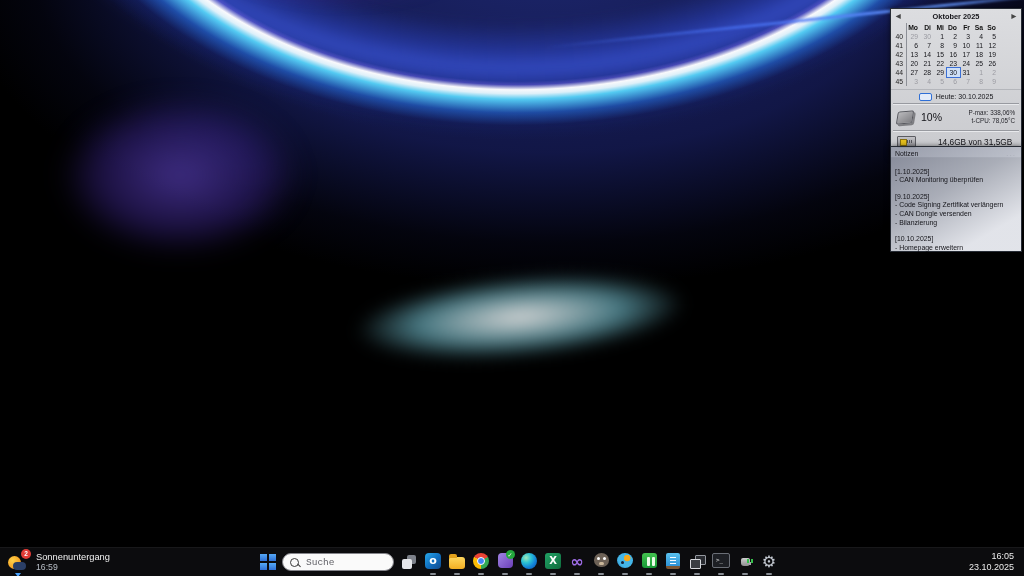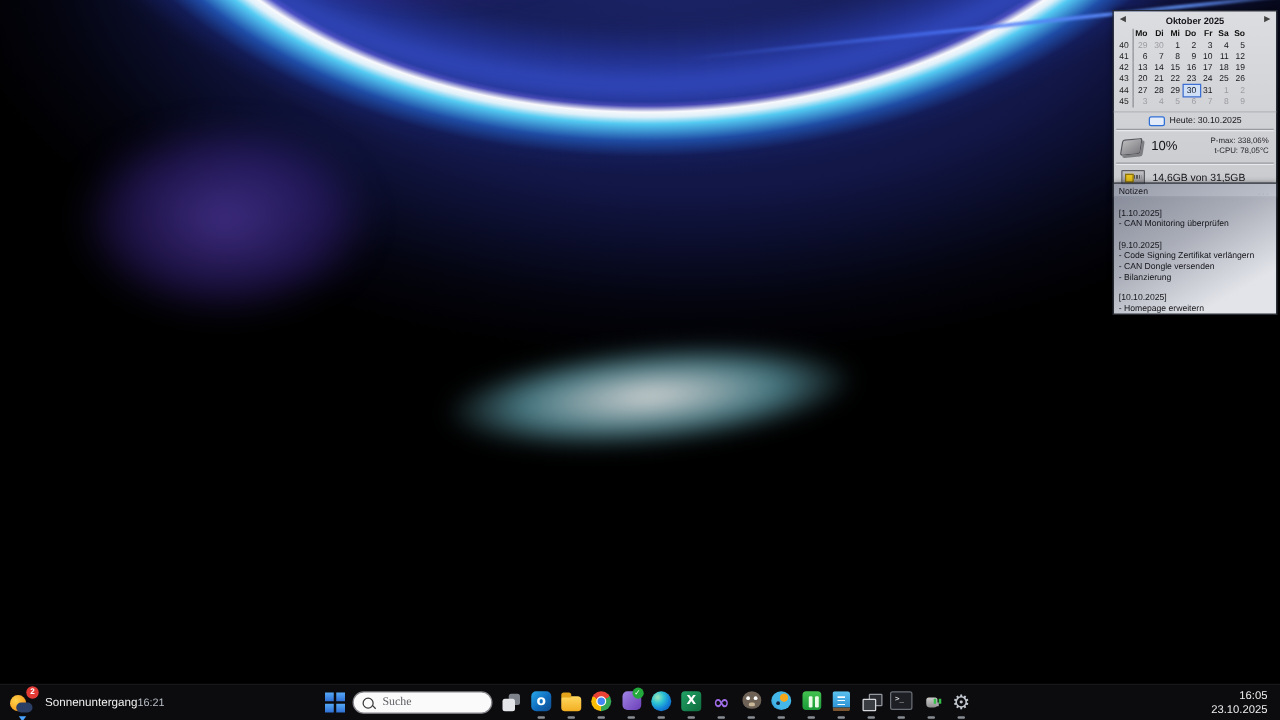--- a/index.html
+++ b/index.html
@@ -73,33 +73,33 @@
     border-top:1px solid rgba(255,255,255,.05);z-index:10;}
   .tb-weather{position:absolute;left:7px;top:0;height:28px;display:flex;align-items:center;gap:7px;cursor:default;}
   .weather-ico{position:relative;width:22px;height:21px;}
   .w-sun{position:absolute;left:1px;top:4px;width:13px;height:13px;border-radius:50%;
     background:radial-gradient(circle at 35% 35%,#ffd24a,#f59b1e 72%);}
   .w-cloud{position:absolute;left:6px;top:10px;width:13px;height:8px;border-radius:5px;background:#2b3f66;}
   .w-badge{position:absolute;right:-2px;top:-3px;width:10px;height:10px;border-radius:50%;background:#e23b36;
     color:#fff;font-size:6.5px;font-weight:bold;display:flex;align-items:center;justify-content:center;}
   .w-chev{position:absolute;left:8px;bottom:-4px;width:0;height:0;border-left:3px solid transparent;
     border-right:3px solid transparent;border-top:4px solid #4aa3ff;}
-  .w-texts{display:flex;line-height:10.5px;}
+  .w-texts{display:flex;flex-direction:column;line-height:10.5px;}
   .w-label{font-size:9.3px;color:#f2f2f2;}
   .w-time{font-size:8.7px;color:#b9bfc7;}
   .tb-start{position:absolute;left:260px;top:6px;width:16px;height:16px;display:grid;
     grid-template-columns:7px 7px;grid-template-rows:7px 7px;gap:2px;cursor:default;}
   .tb-start i{background:linear-gradient(180deg,#55a9f6,#2f6fd4);}
   .tb-search{position:absolute;left:282px;top:5px;width:112px;height:18px;border-radius:9px;
     background:#fafafa;border:1px solid #84848a;display:flex;align-items:center;padding:0 7px;gap:5px;box-sizing:border-box;}
   .mag{position:relative;width:7px;height:7px;border:1.4px solid #3a3a3a;border-radius:50%;flex:none;}
   .mag::after{content:"";position:absolute;width:4px;height:1.4px;background:#3a3a3a;
     transform:rotate(45deg);right:-3px;bottom:-1px;}
   .tb-search input{border:none;outline:none;background:transparent;width:100%;
-    font-size:9.5px;color:#333;font-family:Liberation Serif, serif;}
+    font-size:9.5px;color:#333;font-family:Liberation Mono, monospace;}
   .tb-search input::placeholder{color:#5f5f65;}
   .tb-apps{position:absolute;left:399px;top:1px;height:27px;display:flex;gap:4px;align-items:center;}
   .tb-app{position:relative;width:20px;height:26px;display:flex;align-items:flex-start;justify-content:center;padding-top:3px;box-sizing:border-box;}
   .glyph{position:relative;width:18px;height:18px;display:flex;align-items:center;justify-content:center;font-family:"DejaVu Sans",sans-serif;}
   .ind{position:absolute;bottom:1px;left:50%;transform:translateX(-50%);width:6px;height:2px;border-radius:1px;background:#878c93;}
   .tb-clock{position:absolute;right:10px;top:3px;text-align:right;font-size:9px;line-height:11px;color:#ececec;margin-left:39px;}
 
   
   .g-task-view::before{content:"";position:absolute;left:7px;top:2px;width:9px;height:9px;background:#7e828b;border-radius:2px;}
   .g-task-view::after{content:"";position:absolute;left:2px;top:6px;width:10px;height:10px;background:#e5e6ea;border-radius:2px;}
@@ -232,21 +232,21 @@
     <div class="sep"></div>
     <div class="sys-row">
       <div class="chip"></div>
       <div class="cpu-val">10%</div>
       <div class="cpu-stats">
         <div>P-max: 338,06%</div>
         <div>t-CPU: 78,05°C</div>
       </div>
     </div>
     <div class="sep"></div>
-    <div class="sys-row" style="padding-bottom:9px;">
+    <div class="sys-row" style="padding-bottom:9px;gap:16px;">
       <div class="ram-ico"></div>
       <div class="ram-text">14,6GB von 31,5GB</div>
       <div class="more-dots">...</div>
     </div>
   </div>
 
   <div class="panel" id="panel-notes">
     <div class="notes-title">Notizen</div>
     <div id="notes-body">
         <div class="note-group">
@@ -269,21 +269,21 @@
   <div class="taskbar">
     <div class="tb-weather">
       <div class="weather-ico">
         <div class="w-sun"></div>
         <div class="w-cloud"></div>
         <div class="w-badge">2</div>
         <div class="w-chev"></div>
       </div>
       <div class="w-texts">
         <span class="w-label">Sonnenuntergang</span>
-        <span class="w-time">16:21</span>
+        <span class="w-time">16:59</span>
       </div>
     </div>
 
     <div class="tb-start">
       <i></i>
         <i></i>
         <i></i>
         <i></i>
     </div>
 

